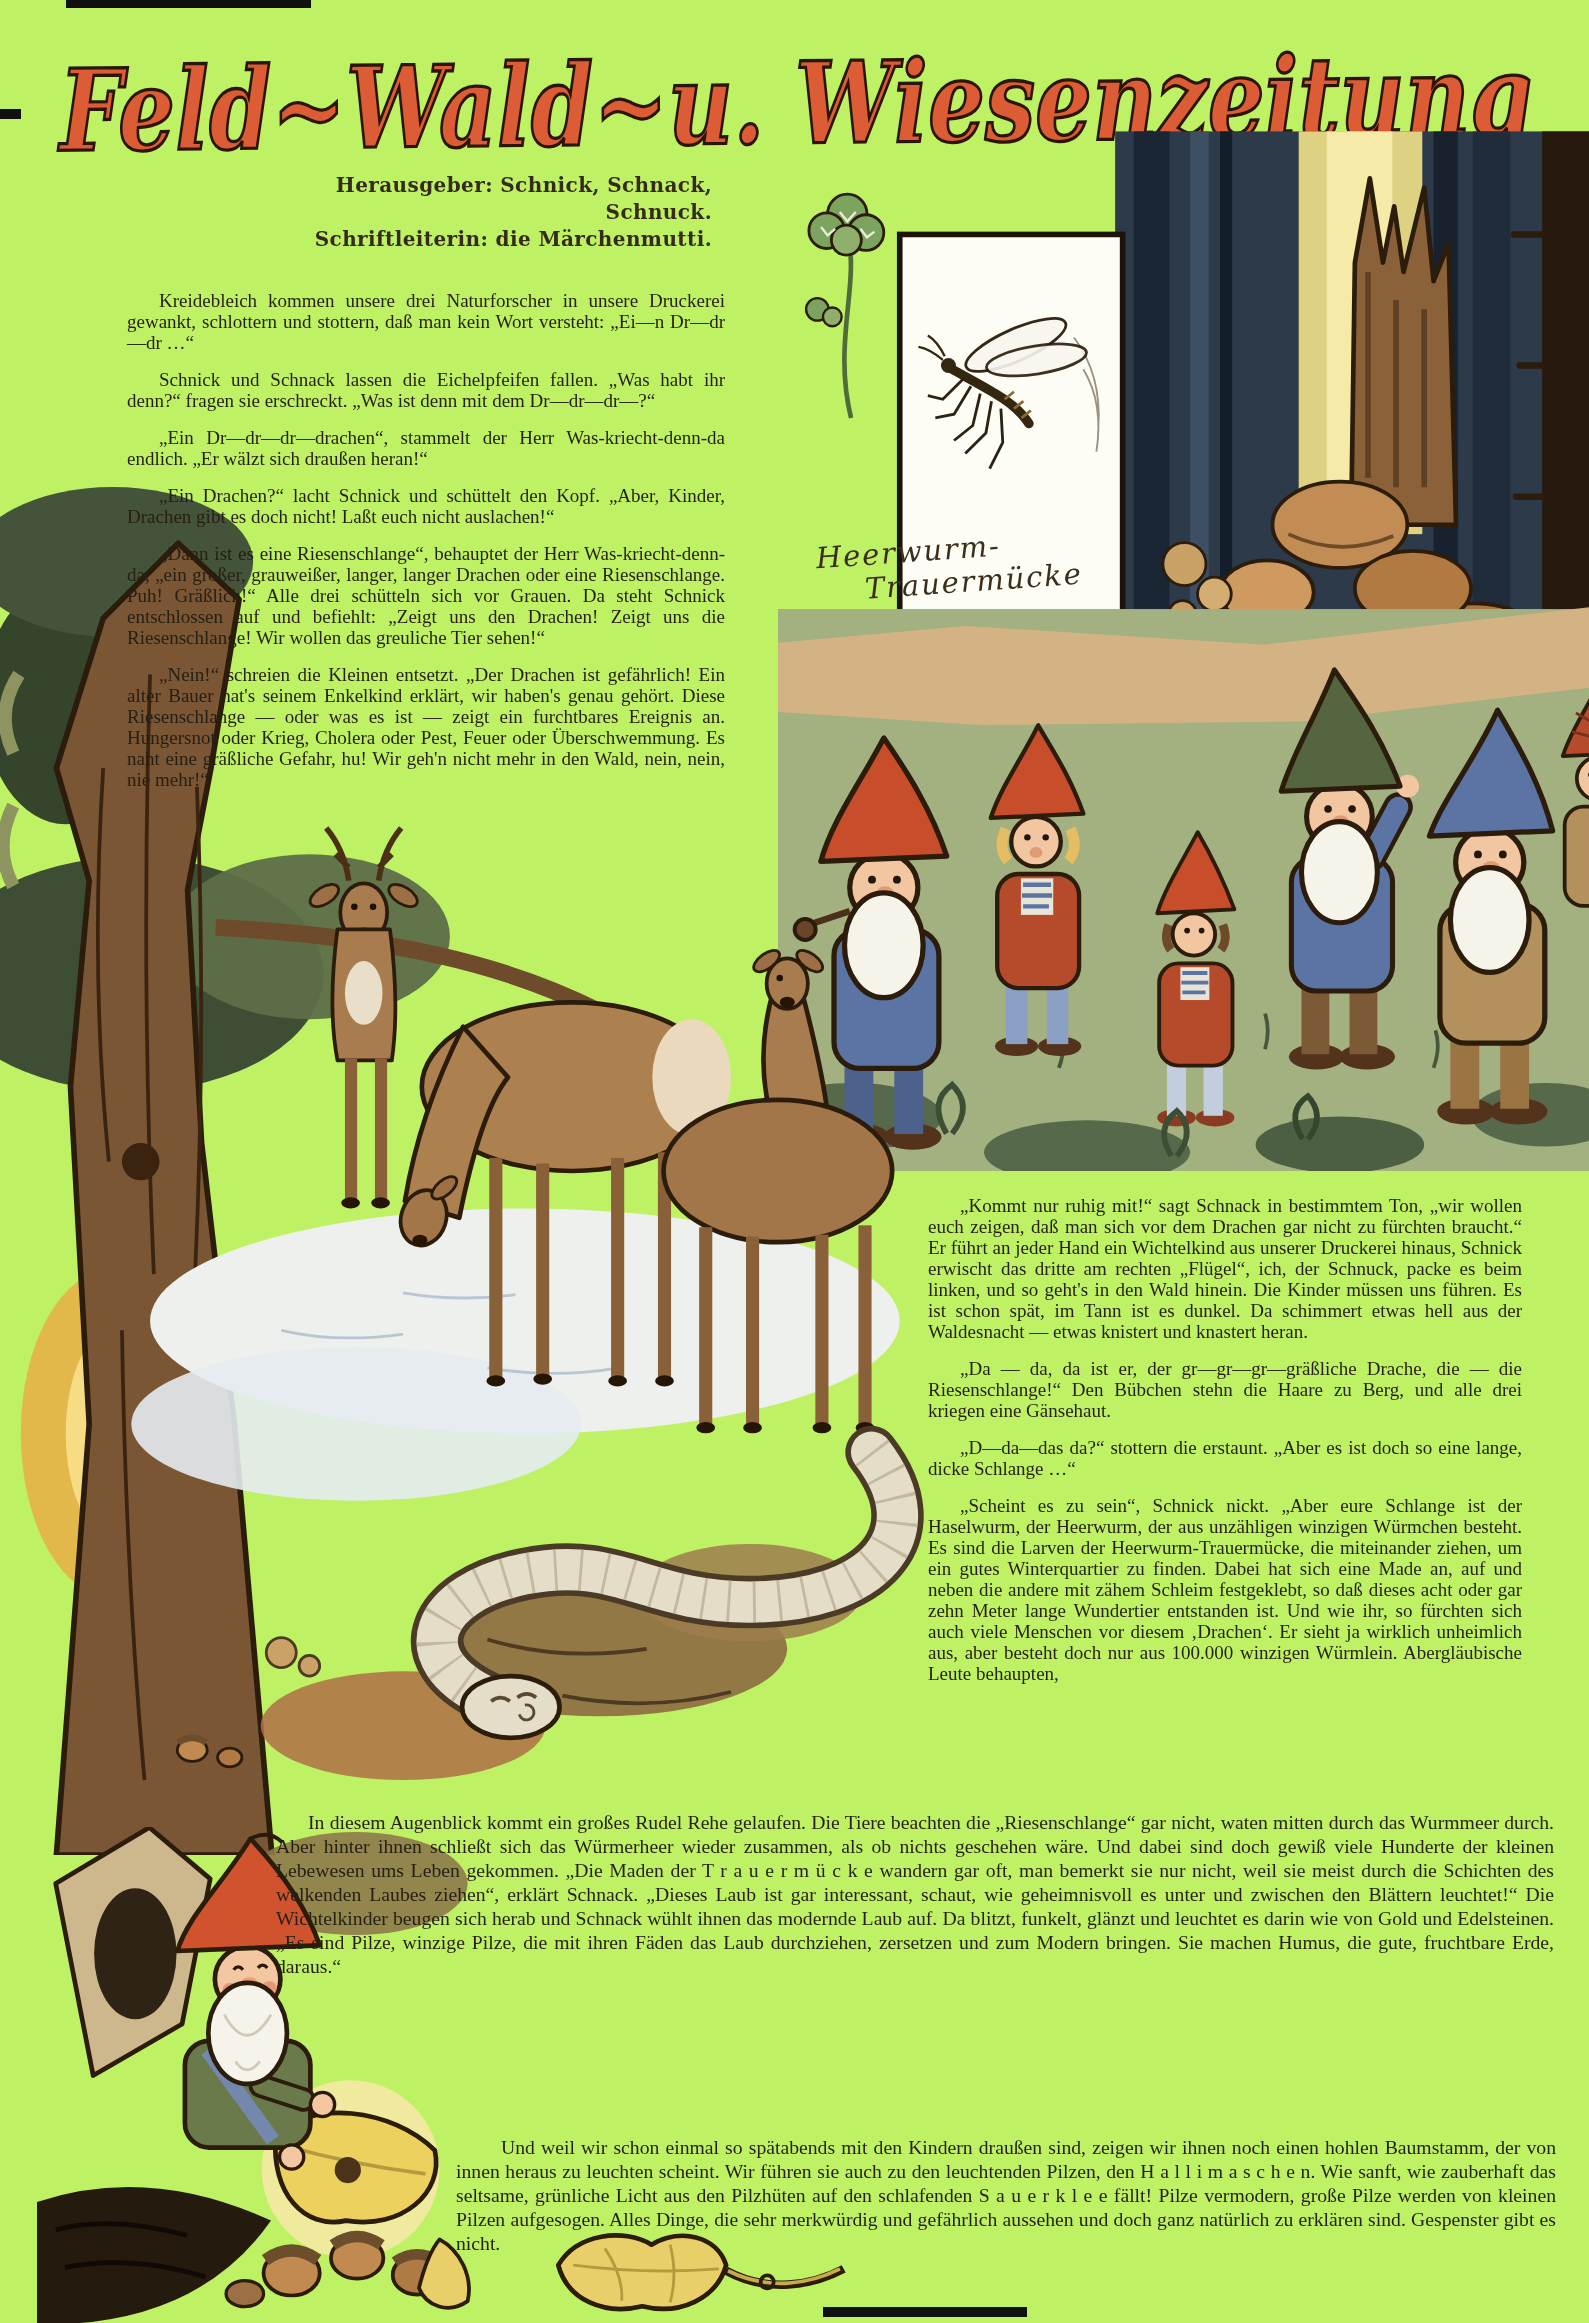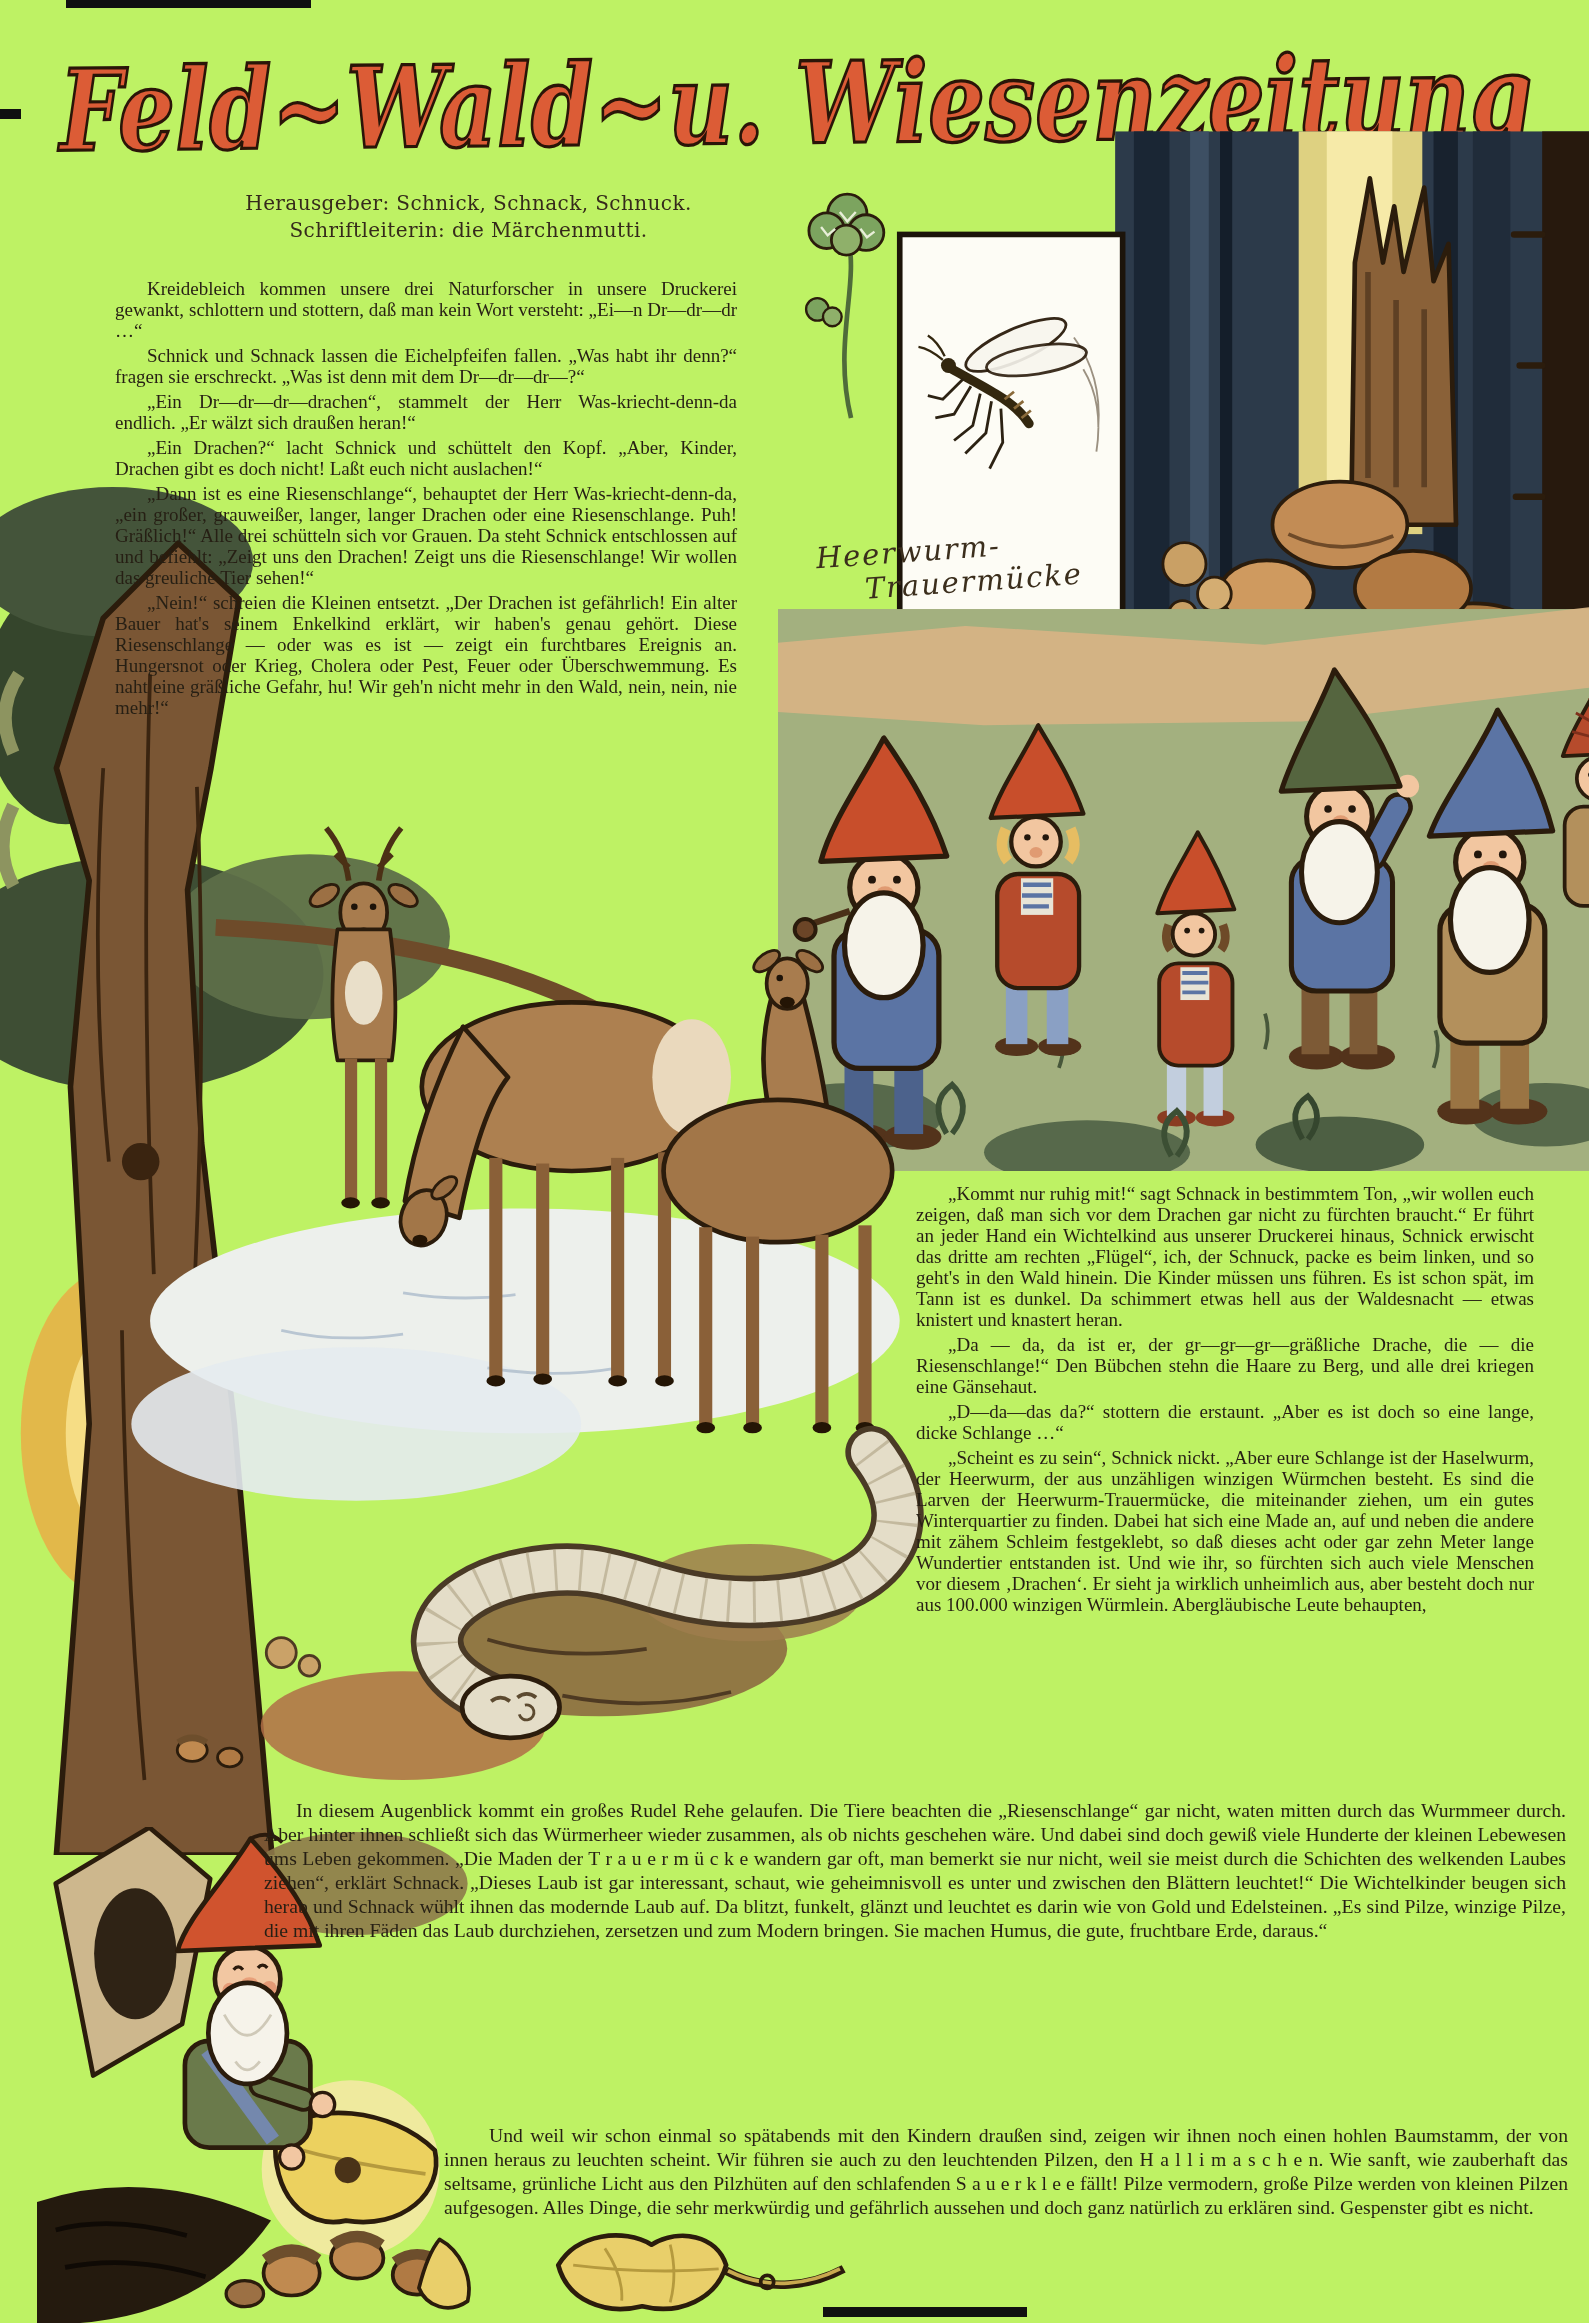--- a/index.html
+++ b/index.html
@@ -1,24 +1,24 @@
 <!DOCTYPE html>
 <html style="font-size:15px"><head>
 <meta charset="utf-8">
 <style>
   html,body{margin:0;padding:0;background:#d8d2c0;}
   .page{position:relative;width:1589px;height:2324px;background:#bef264;overflow:hidden;
         font-family:"Liberation Serif",serif;}
   .artifact{position:absolute;background:#101010;}
   .masthead{position:absolute;left:24px;top:19px;width:1544px;height:178px;}
-  .publisher{position:absolute;left:225px;top:190px;width:487px;text-align:center;
-             font-family:"DejaVu Serif",serif;font-weight:400;font-size:20px;
+  .publisher{position:absolute;left:225px;top:172px;width:487px;text-align:right;
+             font-family:"DejaVu Serif",serif;font-weight:700;font-size:20px;
              line-height:27px;color:#352a1b;letter-spacing:0.4px;}
   .col{position:absolute;color:#261f14;font-size:19px;line-height:21px;text-align:justify;}
-  .col p{margin:4px;text-indent:32px;}
+  .col p{margin:16px;text-indent:32px;}
   .col p.noindent{text-indent:0;}
   .wide{font-size:19.7px;line-height:24px;}
   .left-col{left:111px;top:274px;width:630px;}
   .right-col{left:912px;top:1179px;width:626px;}
   .full-col{left:260px;top:1794px;width:1310px;}
   .close-col{left:440px;top:2119px;width:1132px;}
   .scene{position:absolute;}
   svg .o{stroke:#2b1c0c;stroke-linejoin:round;stroke-linecap:round;}
   svg text.hand{font-family:"DejaVu Serif",serif;font-style:italic;fill:#3b2e1c;letter-spacing:2px;}
 </style>

